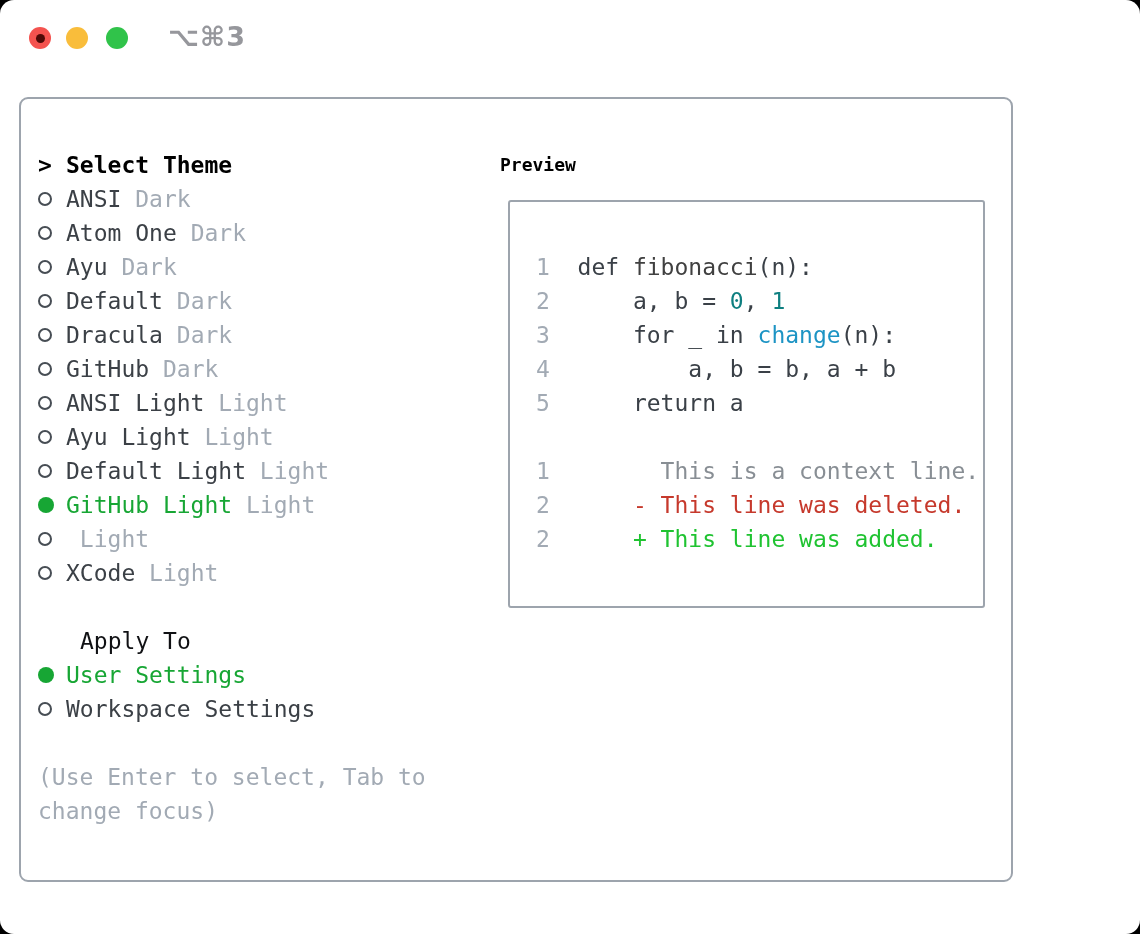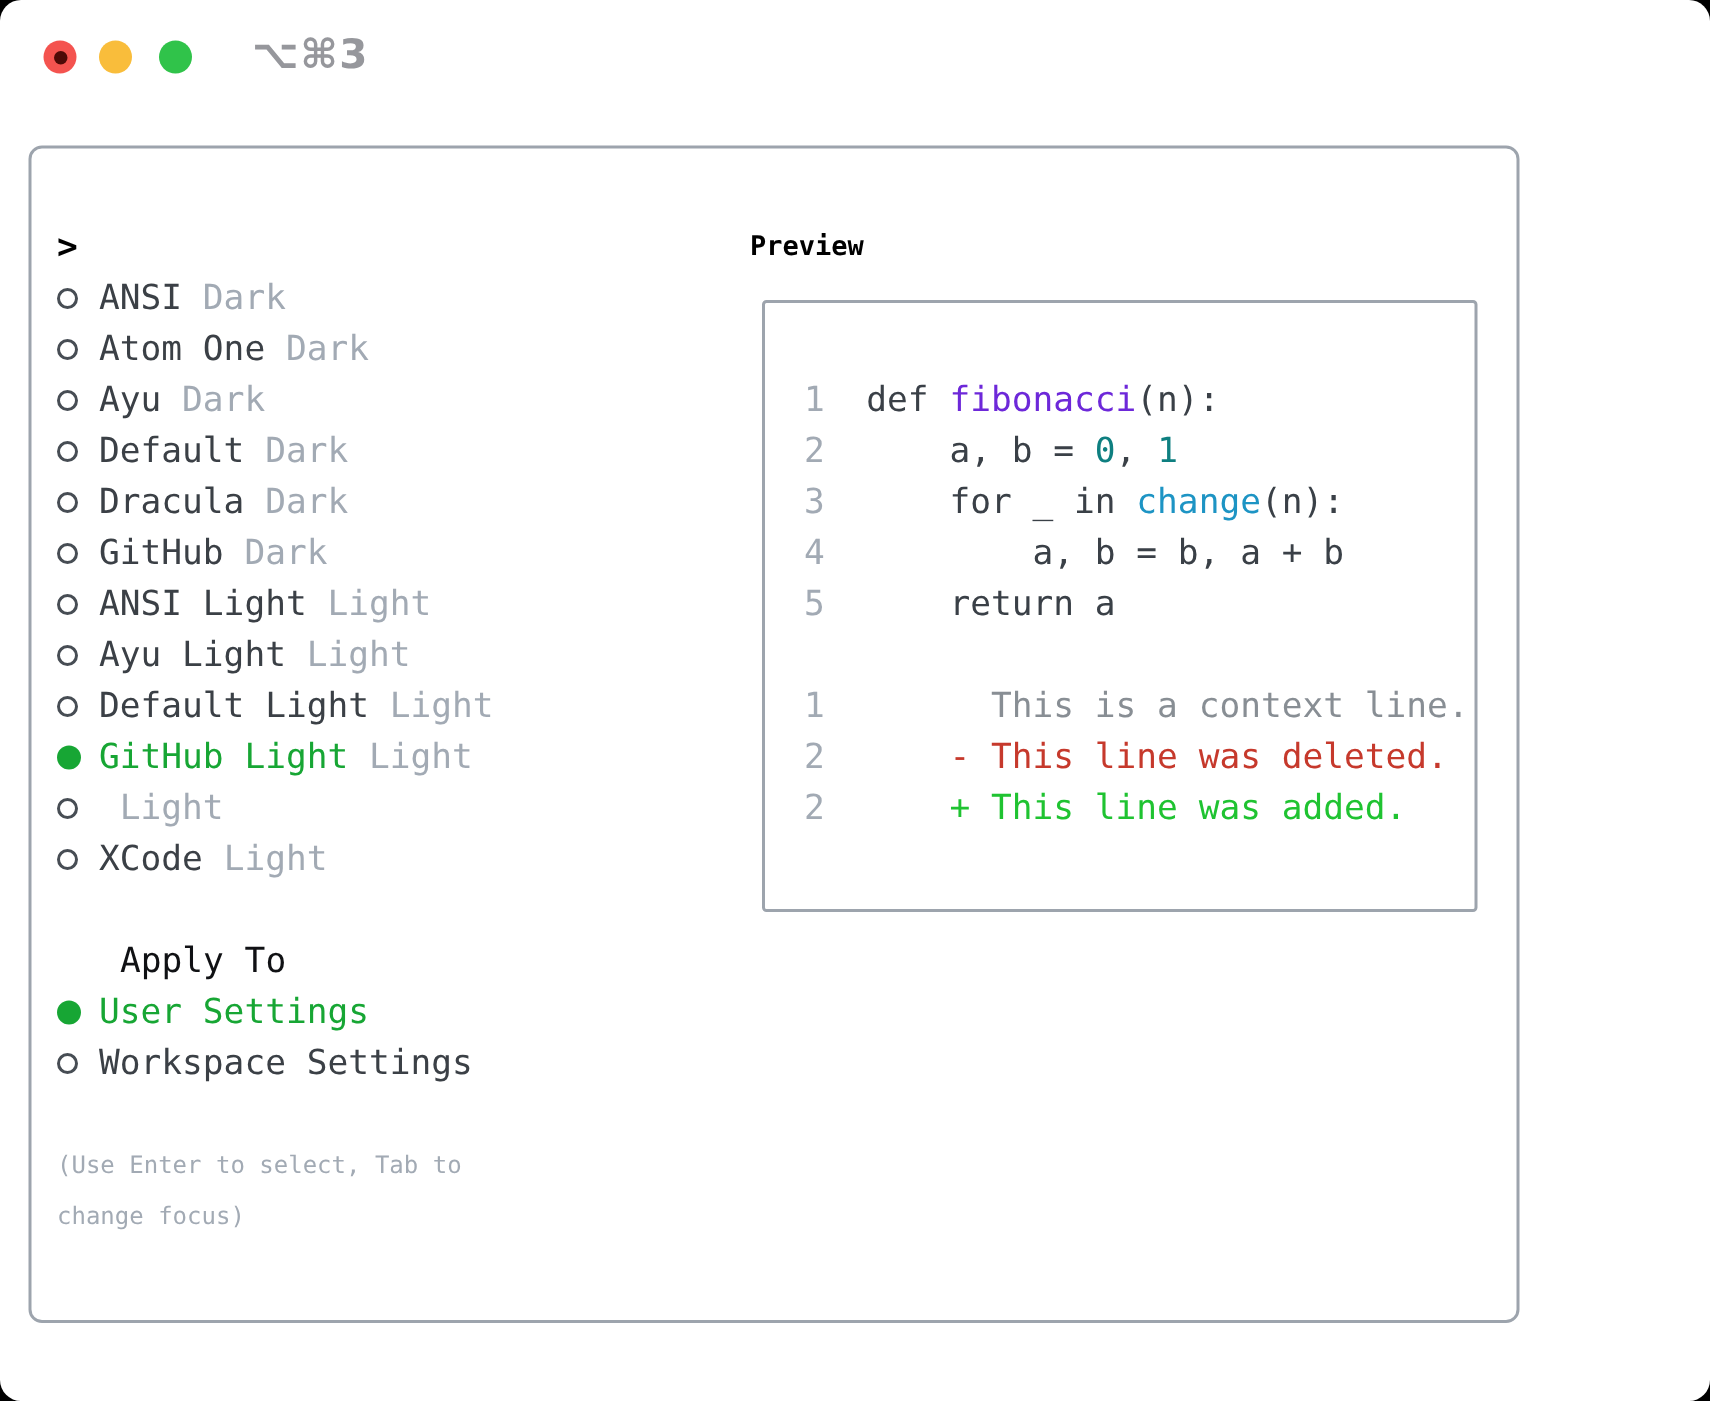--- a/index.html
+++ b/index.html
@@ -24,30 +24,30 @@
   .spacer{height:34px;}
   .marker-slot{width:28px;flex:none;display:flex;align-items:center;}
   .prompt{font-weight:700;color:#000;}
   .header-label{font-weight:700;color:#000;}
   .radio{width:14px;height:14px;border-radius:50%;border:2px solid #474d54;box-sizing:border-box;}
   .radio.on{width:16px;height:16px;border:none;background:#17a634;}
   .item-name{color:#3b4046;}
   .variant{color:#a2aab4;margin-left:1ch;}
   .theme-row.selected .item-name{color:#17a634;}
   .apply-header{color:#101114;margin-left:14px;}
-  .help-row{height:34px;font-size:16px;line-height:34px;color:#a2aab4;white-space:pre;}
+  .help-row{height:34px;font-size:23px;line-height:34px;color:#a2aab4;white-space:pre;}
 
   
   .preview-title{position:absolute;left:479px;top:49px;height:34px;font-size:18px;line-height:34px;font-weight:700;color:#000;}
   .preview-box{position:absolute;left:487px;top:101px;width:477px;height:408px;box-sizing:border-box;border:2px solid #9da4ad;border-radius:3px;padding:48px 0 0 26px;overflow:hidden;}
   .code-line{height:34px;font-size:23px;line-height:34px;white-space:pre;}
   .ln{display:inline-block;width:3ch;color:#a2aab4;}
   .tk-keyword{color:#3a4047;}
   .tk-plain{color:#3a4047;}
-  .tk-title{color:#6d28d9;}
+  .tk-title{color:#404040;}
   .tk-number{color:#0e7f80;}
   .tk-builtin{color:#1d94c4;}
   .tk-context{color:#888e94;}
   .tk-deleted{color:#c6392c;}
   .tk-added{color:#1fc331;}
 </style>
 </head>
 <body>
 
 <div class="window">
@@ -59,20 +59,21 @@
     <span class="tl yellow"></span>
     <span class="tl green"></span>
     <div class="window-title">⌥⌘3</div>
   </div>
 
   <div class="panel">
 
     <div class="left-col">
       <div class="row">
         <span class="marker-slot"><span class="prompt">&gt;</span></span>
+        <span class="header-label">Select Theme</span>
       </div>
       <div id="theme-list">
           <div class="row theme-row"><span class="marker-slot"><span class="radio"></span></span><span class="item-name">ANSI</span><span class="variant">Dark</span></div>
           <div class="row theme-row"><span class="marker-slot"><span class="radio"></span></span><span class="item-name">Atom One</span><span class="variant">Dark</span></div>
           <div class="row theme-row"><span class="marker-slot"><span class="radio"></span></span><span class="item-name">Ayu</span><span class="variant">Dark</span></div>
           <div class="row theme-row"><span class="marker-slot"><span class="radio"></span></span><span class="item-name">Default</span><span class="variant">Dark</span></div>
           <div class="row theme-row"><span class="marker-slot"><span class="radio"></span></span><span class="item-name">Dracula</span><span class="variant">Dark</span></div>
           <div class="row theme-row"><span class="marker-slot"><span class="radio"></span></span><span class="item-name">GitHub</span><span class="variant">Dark</span></div>
           <div class="row theme-row"><span class="marker-slot"><span class="radio"></span></span><span class="item-name">ANSI Light</span><span class="variant">Light</span></div>
           <div class="row theme-row"><span class="marker-slot"><span class="radio"></span></span><span class="item-name">Ayu Light</span><span class="variant">Light</span></div>

